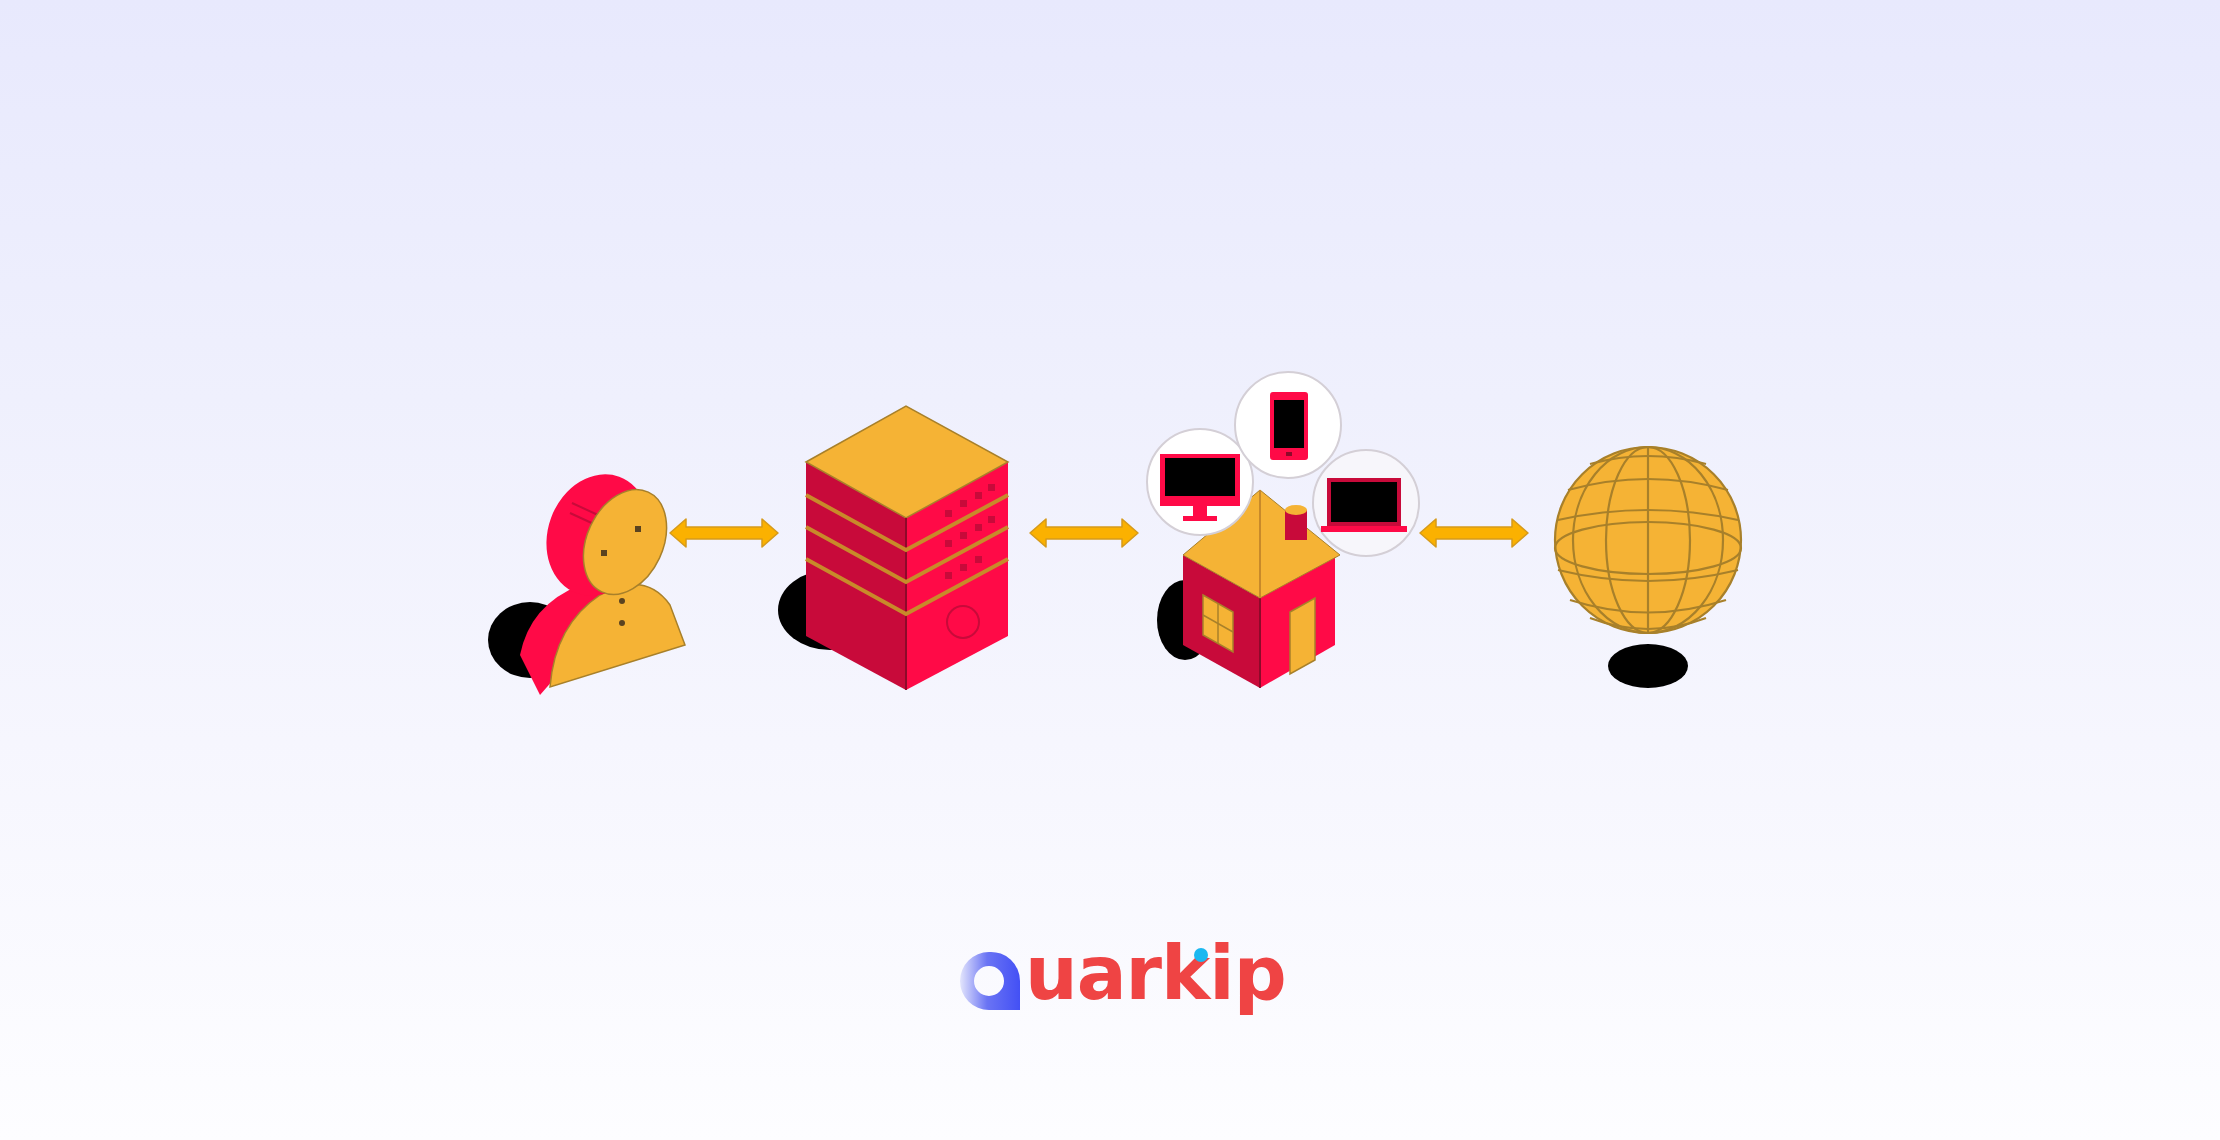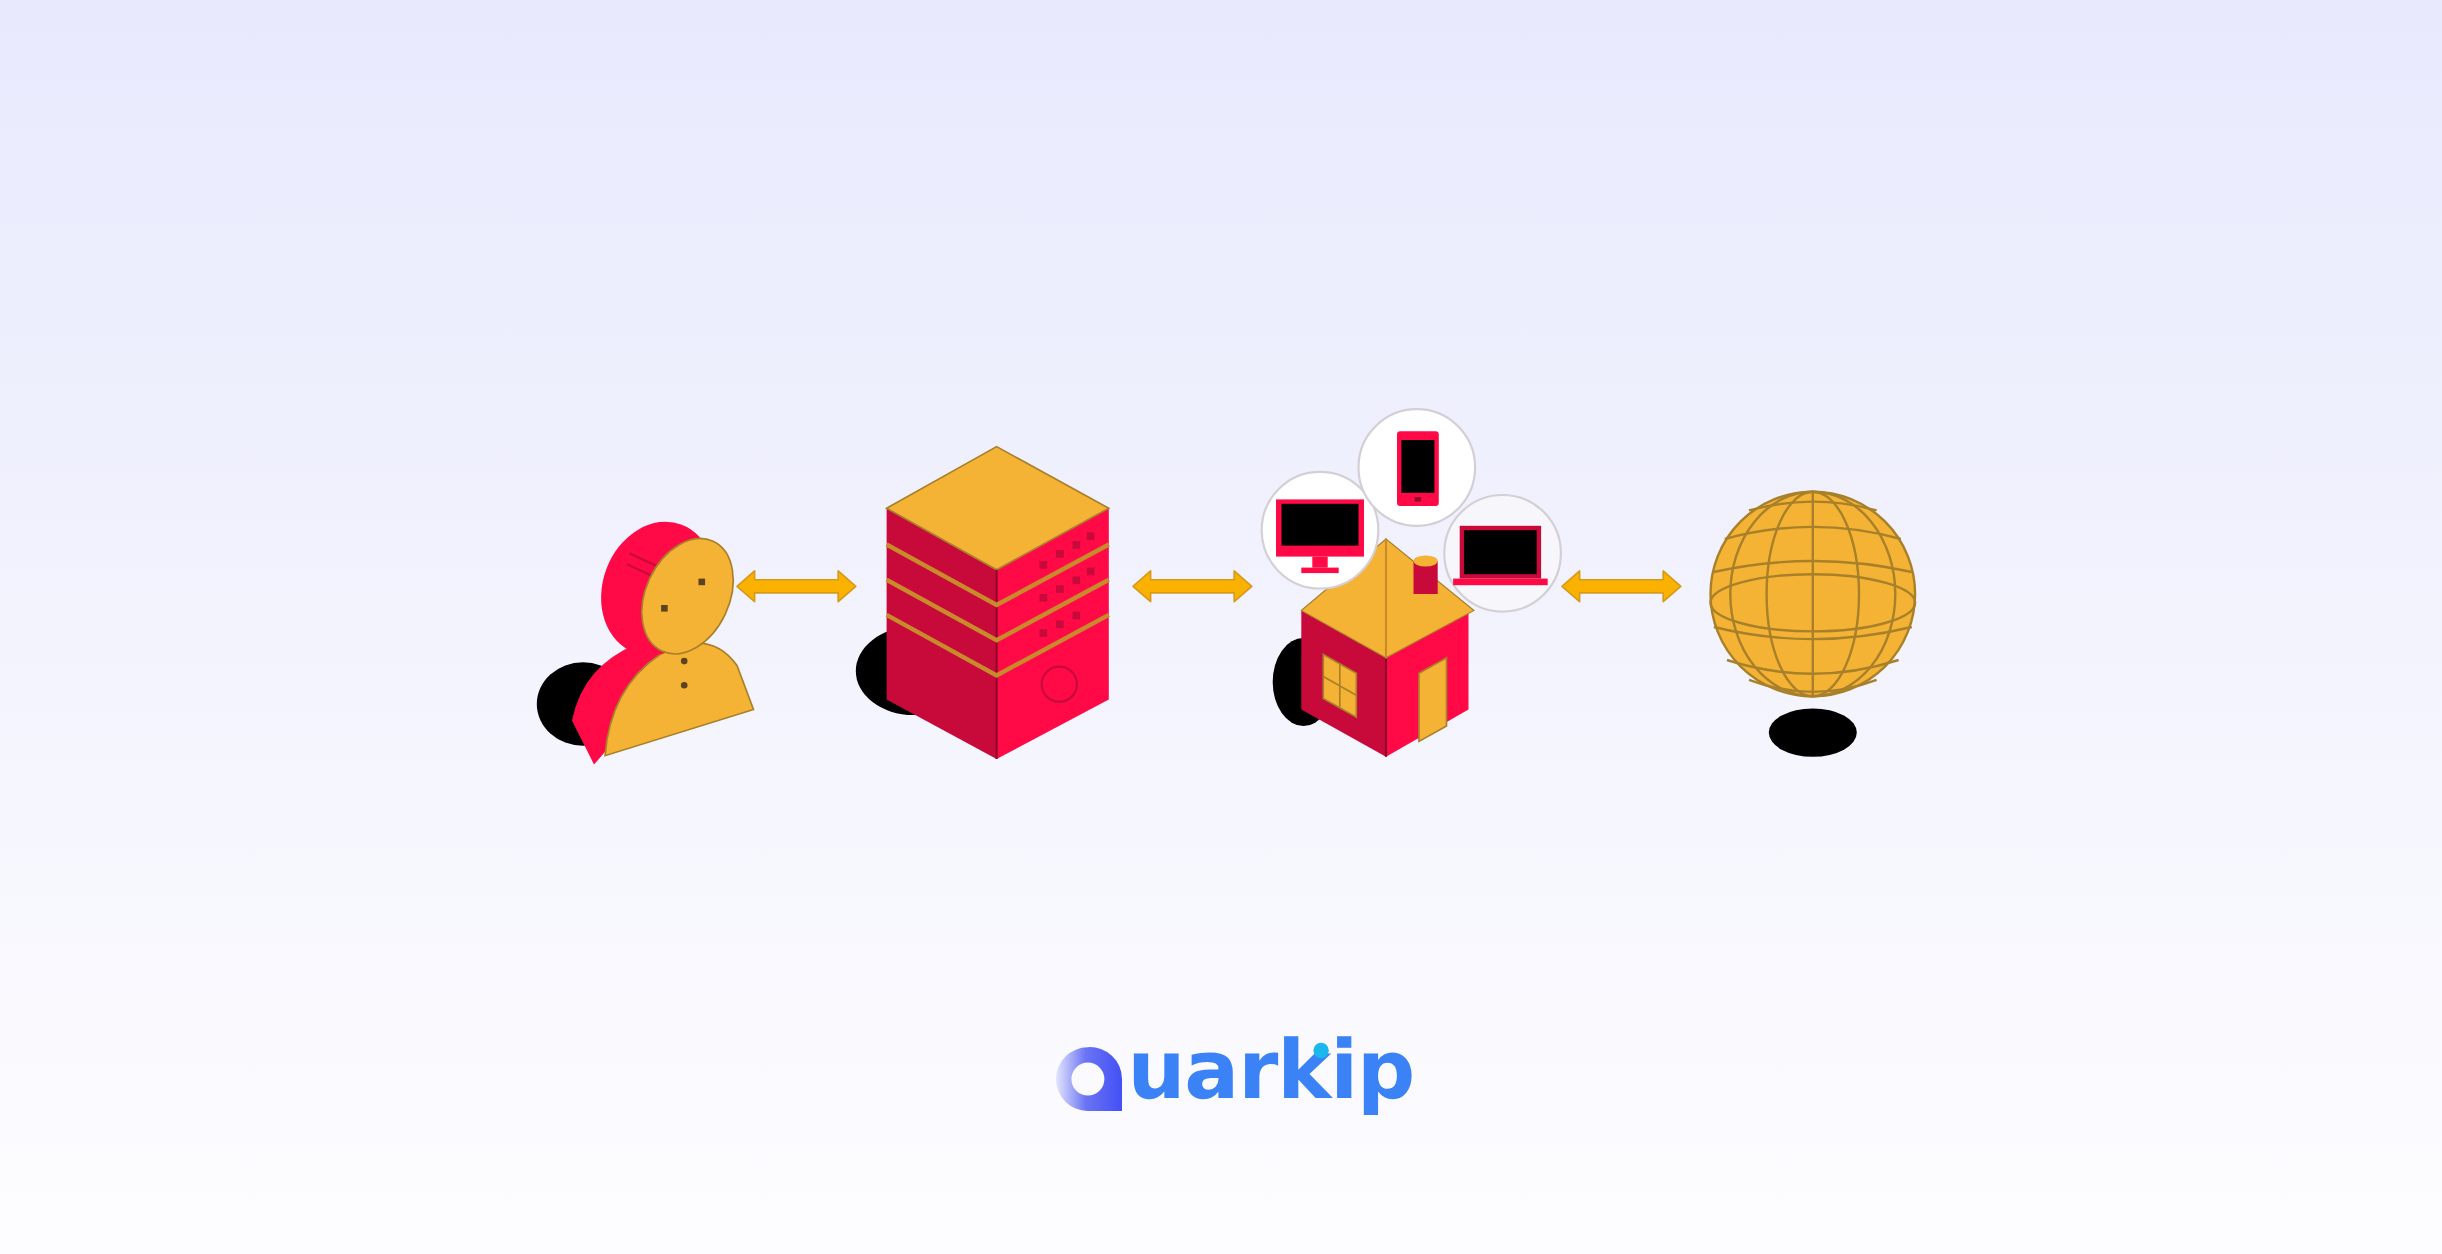--- a/index.html
+++ b/index.html
@@ -7,21 +7,21 @@
     width: 2220px; height: 1140px; overflow: hidden; position: relative;
     background: linear-gradient(180deg, #e8e9fd 0%, #eff0fd 35%, #f6f6fe 65%, #fdfdff 100%);
     font-family: "Liberation Sans", sans-serif;
   }
   .abs { position: absolute; }
   svg { display: block; overflow: visible; }
   .logo { position: absolute; left: 955px; top: 940px; width: 310px; height: 95px; }
   .logo-text {
     position: absolute; left: 70px; top: -4px;
     font-family: "DejaVu Sans", sans-serif; font-weight: bold; font-size: 74px;
-    letter-spacing: -1px; color: #3b82f6; line-height: 1;
+    letter-spacing: -1px; color: #ef4444; line-height: 1;
   }
 </style>
 </head>
 <body>
 
 <div class="abs" style="left:470px; top:455px; width:230px; height:240px;">
   <svg width="230" height="240" viewBox="0 0 230 240">
 
     <ellipse cx="60" cy="185" rx="42" ry="38" fill="#000"></ellipse>
 

